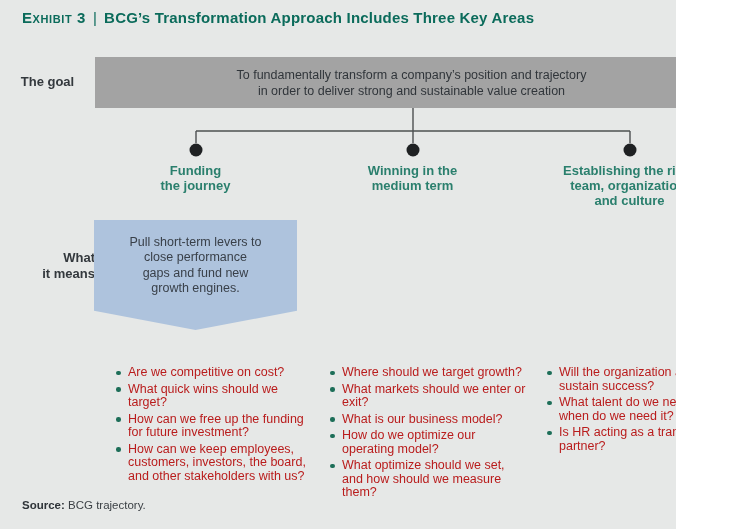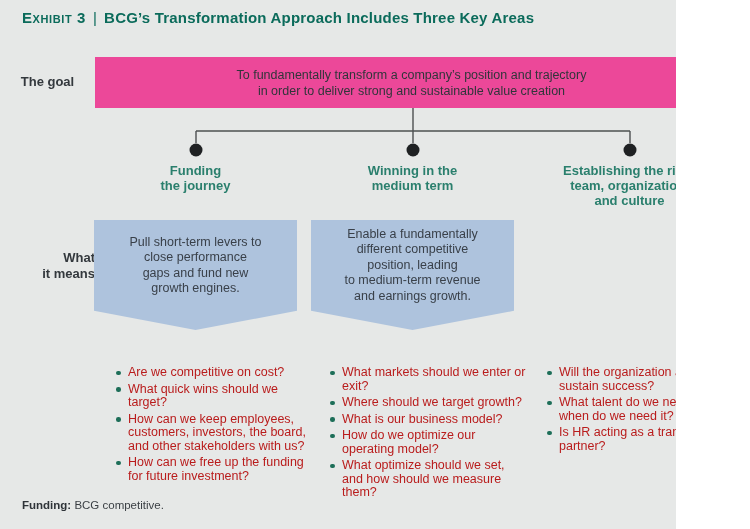--- a/index.html
+++ b/index.html
@@ -24,21 +24,21 @@
     position:absolute;left:0;width:95px;
     text-align:center;font-weight:bold;font-size:13px;
     line-height:16px;color:#33383d;white-space:pre-line;
   }
   .goal-label{top:74px;}
   .means-label{top:250px;text-align:right;}
   .questions-label{top:392px;}
   
   .goal-box{
     position:absolute;left:95px;top:57px;width:633px;height:51px;
-    background:#ec4899;
+    background:#a3a3a3;
     display:flex;align-items:center;justify-content:center;
     text-align:center;font-size:12.5px;line-height:16px;
     color:#30353a;white-space:pre-line;
   }
   
   .connector{position:absolute;left:0;top:108px;}
   
   .col-header{
     position:absolute;top:163px;width:203px;
     text-align:center;font-size:13px;font-weight:600;
@@ -108,44 +108,37 @@
   <div class="col-header col-3">Establishing the right
 team, organization,
 and culture</div>
 
   <div class="pentagon col-1">
     <div class="inner">Pull short-term levers to
 close performance
 gaps and fund new
 growth engines.</div>
   </div>
-  <div class="pentagon col-2">
-    <div class="inner">Enable a fundamentally
-different competitive
-position, leading
-to medium-term revenue
-and earnings growth.</div>
-  </div>
 
   <ul class="qlist q-1">
       <li>Are we competitive on cost?</li>
       <li>What quick wins should we target?</li>
+      <li>How can we free up the funding for future investment?</li>
       <li>How can we keep employees, customers, investors, the board, and other stakeholders with us?</li>
-      <li>How can we free up the funding for future investment?</li>
     </ul>
   <ul class="qlist q-2">
+      <li>Where should we target growth?</li>
       <li>What markets should we enter or exit?</li>
-      <li>Where should we target growth?</li>
       <li>What is our business model?</li>
       <li>How do we optimize our operating model?</li>
       <li>What optimize should we set, and how should we measure them?</li>
     </ul>
   <ul class="qlist q-3">
       <li>Will the organization and culture sustain success?</li>
       <li>What talent do we need, and when do we need it?</li>
       <li>Is HR acting as a transformation partner?</li>
     </ul>
 
   <div class="source">
-    <b>Funding:</b><span> BCG competitive.</span>
+    <b>Source:</b><span> BCG trajectory.</span>
   </div>
 
 </div>
 
 </body></html>

